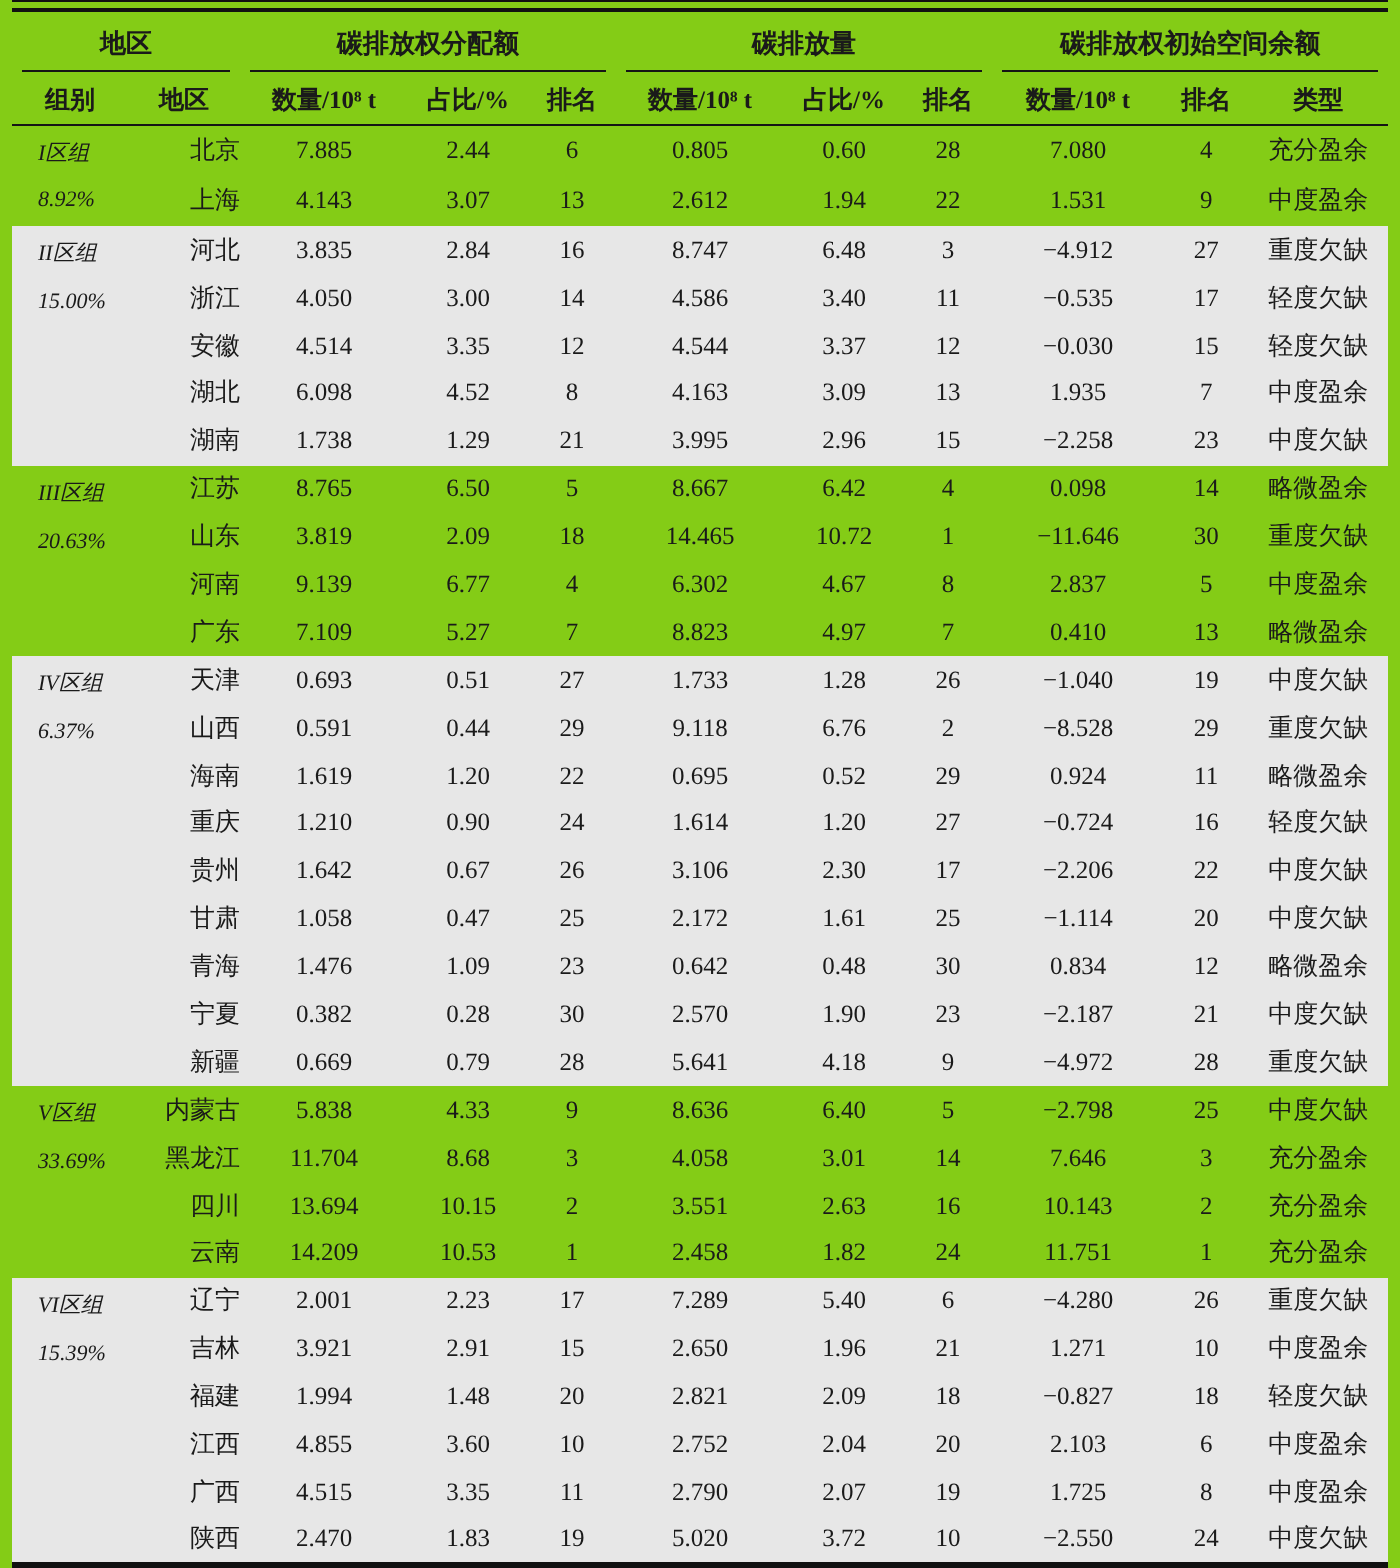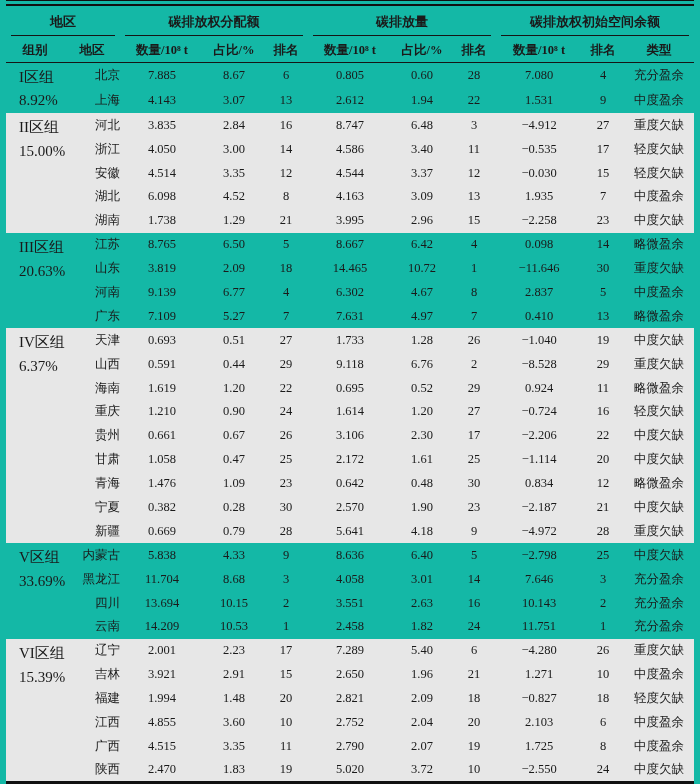--- a/index.html
+++ b/index.html
@@ -2,21 +2,21 @@
 <html><head>
 <meta charset="utf-8">
 <style>
   * { margin: 0; padding: 0; box-sizing: border-box; }
   html, body { background: #ffffff; }
   body {
     width: 700px; height: 784px; overflow: hidden;
     font-family: "Liberation Serif", "DejaVu Serif", serif;
     color: #1a1a1a;
   }
-  .page { width: 700px; height: 784px; padding: 0 6px; background: #14b8a6; }
+  .page { width: 700px; height: 784px; padding: 0 6px; background: #84cc16; }
   .table-wrap {
     border-top: 1.5px solid #111;
     border-bottom: 1.5px solid #111;
     padding: 3px 0;
     height: 100%;
   }
   table {
     width: 100%;
     border-collapse: collapse;
     table-layout: fixed;
@@ -49,21 +49,22 @@
     text-align: center;
     vertical-align: middle;
     white-space: nowrap;
   }
   tbody tr.shaded td { background: #e7e7e7; }
   td.group-cell {
     vertical-align: top;
     text-align: left;
     padding-left: 13px;
     padding-top: 3px;
-    font-size: 15px;
+    font-size: 11px;
+    font-style: italic;
   }
   td.group-cell div { height: 23.9px; line-height: 23.9px; }
   td.region-cell { text-align: right; padding-left: 14px; }
 </style>
 </head>
 <body>
 
 <div class="page">
   <div class="table-wrap">
     <table>
@@ -110,21 +111,21 @@
         </tr>
       </thead>
       <tbody id="tbody">
           <tr>
             <td rowspan="2" class="group-cell">
               <div>I区组</div>
               <div>8.92%</div>
             </td>
             <td class="region-cell">北京</td>
             <td>7.885</td>
-            <td>8.67</td>
+            <td>2.44</td>
             <td>6</td>
             <td>0.805</td>
             <td>0.60</td>
             <td>28</td>
             <td>7.080</td>
             <td>4</td>
             <td>充分盈余</td>
           </tr>
           <tr>
             <td class="region-cell">上海</td>
@@ -240,21 +241,21 @@
             <td>8</td>
             <td>2.837</td>
             <td>5</td>
             <td>中度盈余</td>
           </tr>
           <tr>
             <td class="region-cell">广东</td>
             <td>7.109</td>
             <td>5.27</td>
             <td>7</td>
-            <td>7.631</td>
+            <td>8.823</td>
             <td>4.97</td>
             <td>7</td>
             <td>0.410</td>
             <td>13</td>
             <td>略微盈余</td>
           </tr>
           <tr class="shaded">
             <td rowspan="9" class="group-cell">
               <div>IV区组</div>
               <div>6.37%</div>
@@ -301,21 +302,21 @@
             <td>24</td>
             <td>1.614</td>
             <td>1.20</td>
             <td>27</td>
             <td>−0.724</td>
             <td>16</td>
             <td>轻度欠缺</td>
           </tr>
           <tr class="shaded">
             <td class="region-cell">贵州</td>
-            <td>0.661</td>
+            <td>1.642</td>
             <td>0.67</td>
             <td>26</td>
             <td>3.106</td>
             <td>2.30</td>
             <td>17</td>
             <td>−2.206</td>
             <td>22</td>
             <td>中度欠缺</td>
           </tr>
           <tr class="shaded">

